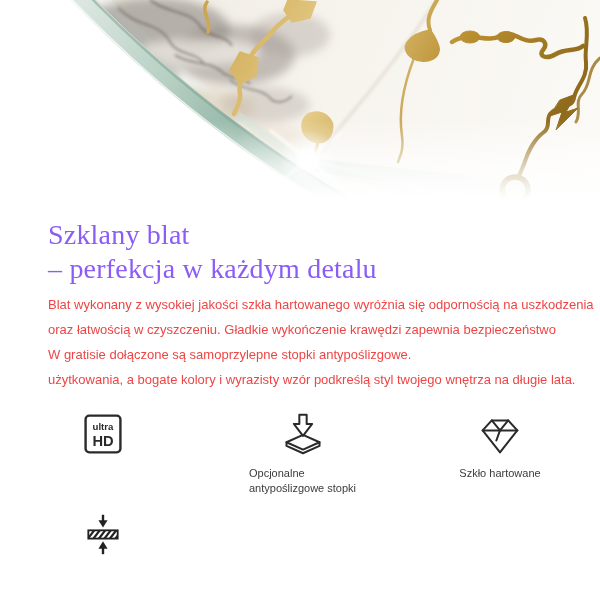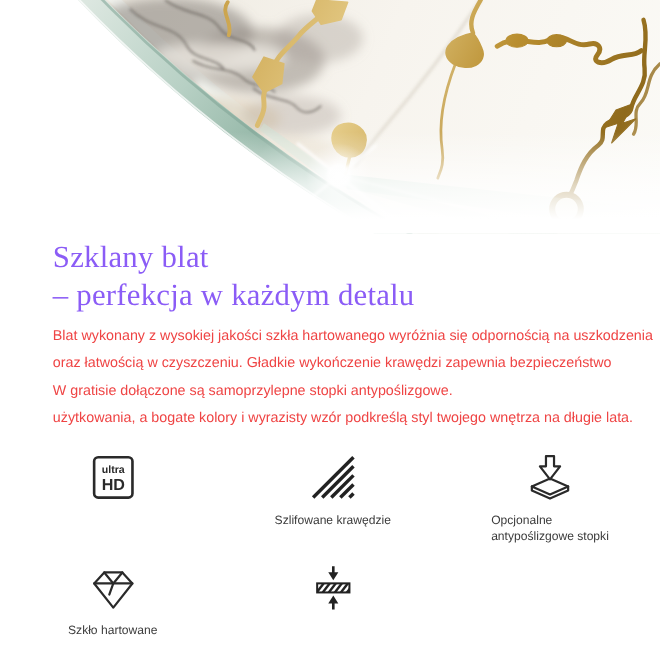--- a/index.html
+++ b/index.html
@@ -179,34 +179,20 @@
     <div class="feature">
       <div class="icon-wrap">
         <svg width="44" height="44" viewBox="0 0 48 48">
           <rect x="5" y="4" width="38" height="40" rx="4" fill="none" stroke="#2a2a2a" stroke-width="2.6"></rect>
           <text class="hd-badge-text" x="24" y="20" text-anchor="middle" font-size="10.5" font-weight="600" fill="#2a2a2a">ultra</text>
           <text class="hd-badge-text" x="24" y="37" text-anchor="middle" font-size="16" font-weight="700" fill="#2a2a2a">HD</text>
         </svg>
       </div>
     </div>
 
-    <div class="feature">
-      <div class="icon-wrap">
-        <svg width="44" height="44" viewBox="0 0 48 48" stroke="#222222" stroke-width="3.4" fill="none">
-          <line x1="4" y1="44" x2="44" y2="4"></line>
-          <line x1="13" y1="44" x2="44" y2="13"></line>
-          <line x1="22" y1="44" x2="44" y2="22"></line>
-          <line x1="31" y1="44" x2="44" y2="31"></line>
-          <line x1="40" y1="44" x2="44" y2="40"></line>
-        </svg>
-      </div>
-      <div class="f-label">
-        <span>Szlifowane krawędzie</span>
-      </div>
-    </div>
 
     <div class="feature">
       <div class="icon-wrap">
         <svg width="46" height="44" viewBox="0 0 48 48" fill="none" stroke="#2a2a2a" stroke-width="2.2" stroke-linejoin="round" stroke-linecap="round">
           <path d="M24,25 L42,33 L24,41 L6,33 Z"></path>
           <path d="M6,33 L6,37 L24,45 L42,37 L42,33"></path>
           <path d="M20,3 L28,3 L28,13 L34,13 L24,26 L14,13 L20,13 Z" fill="#ffffff"></path>
         </svg>
       </div>
       <div class="f-label">

